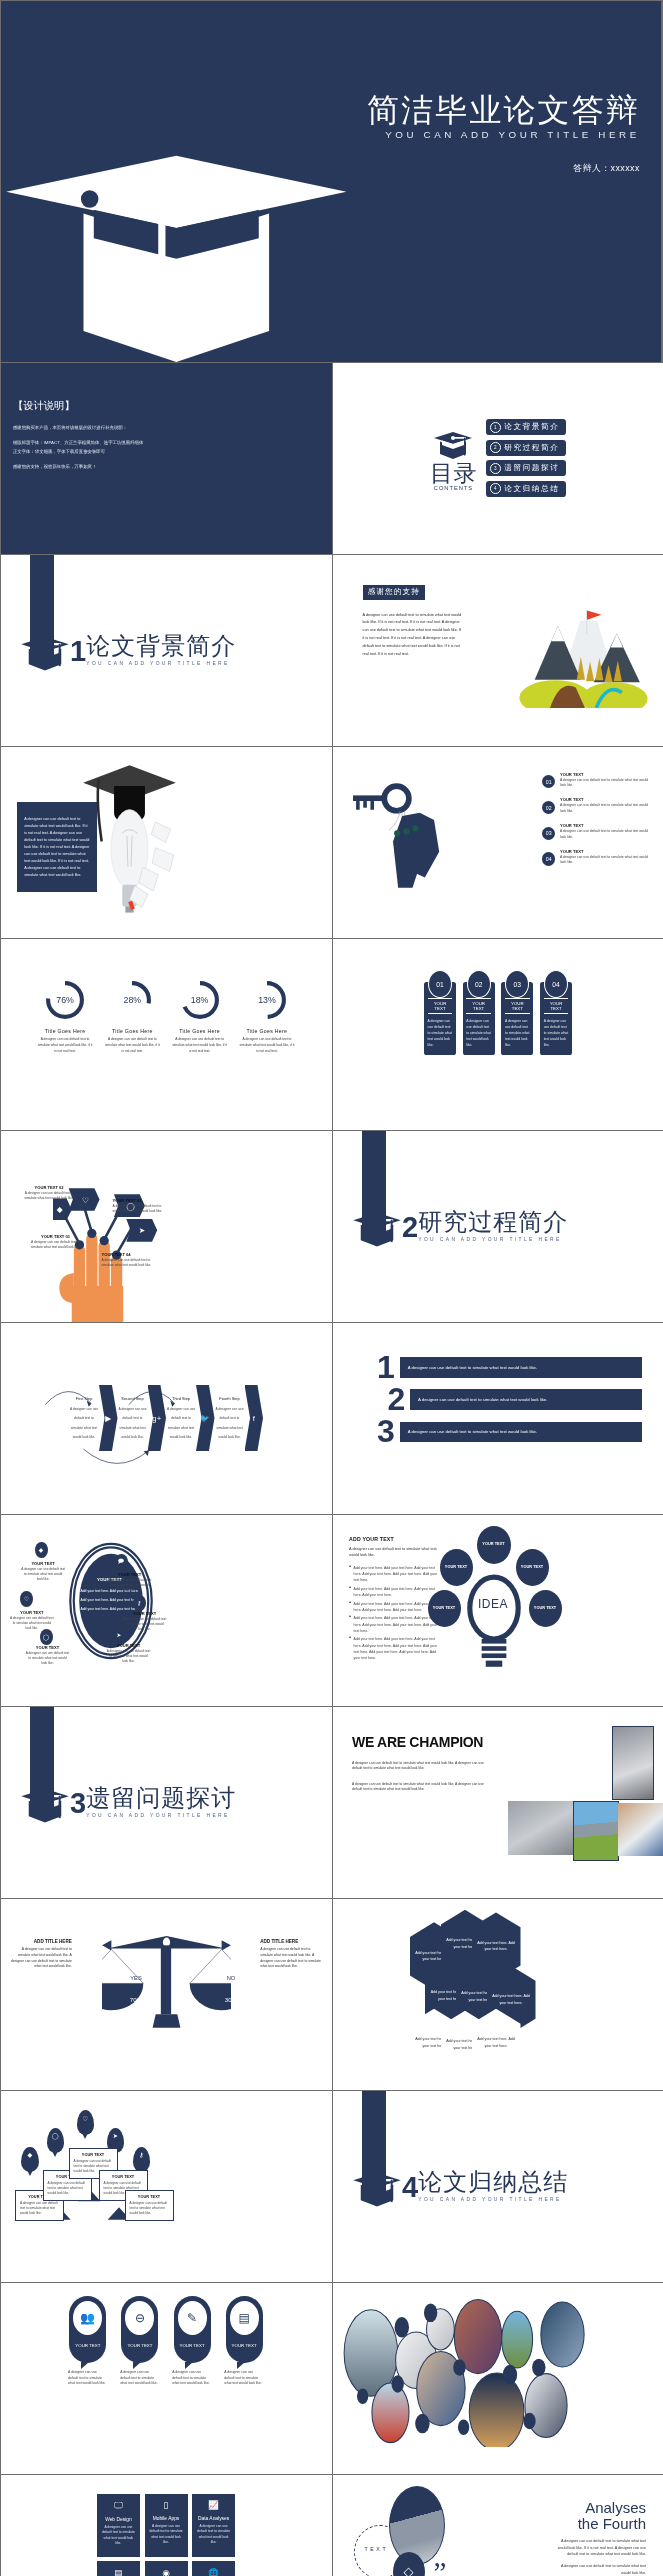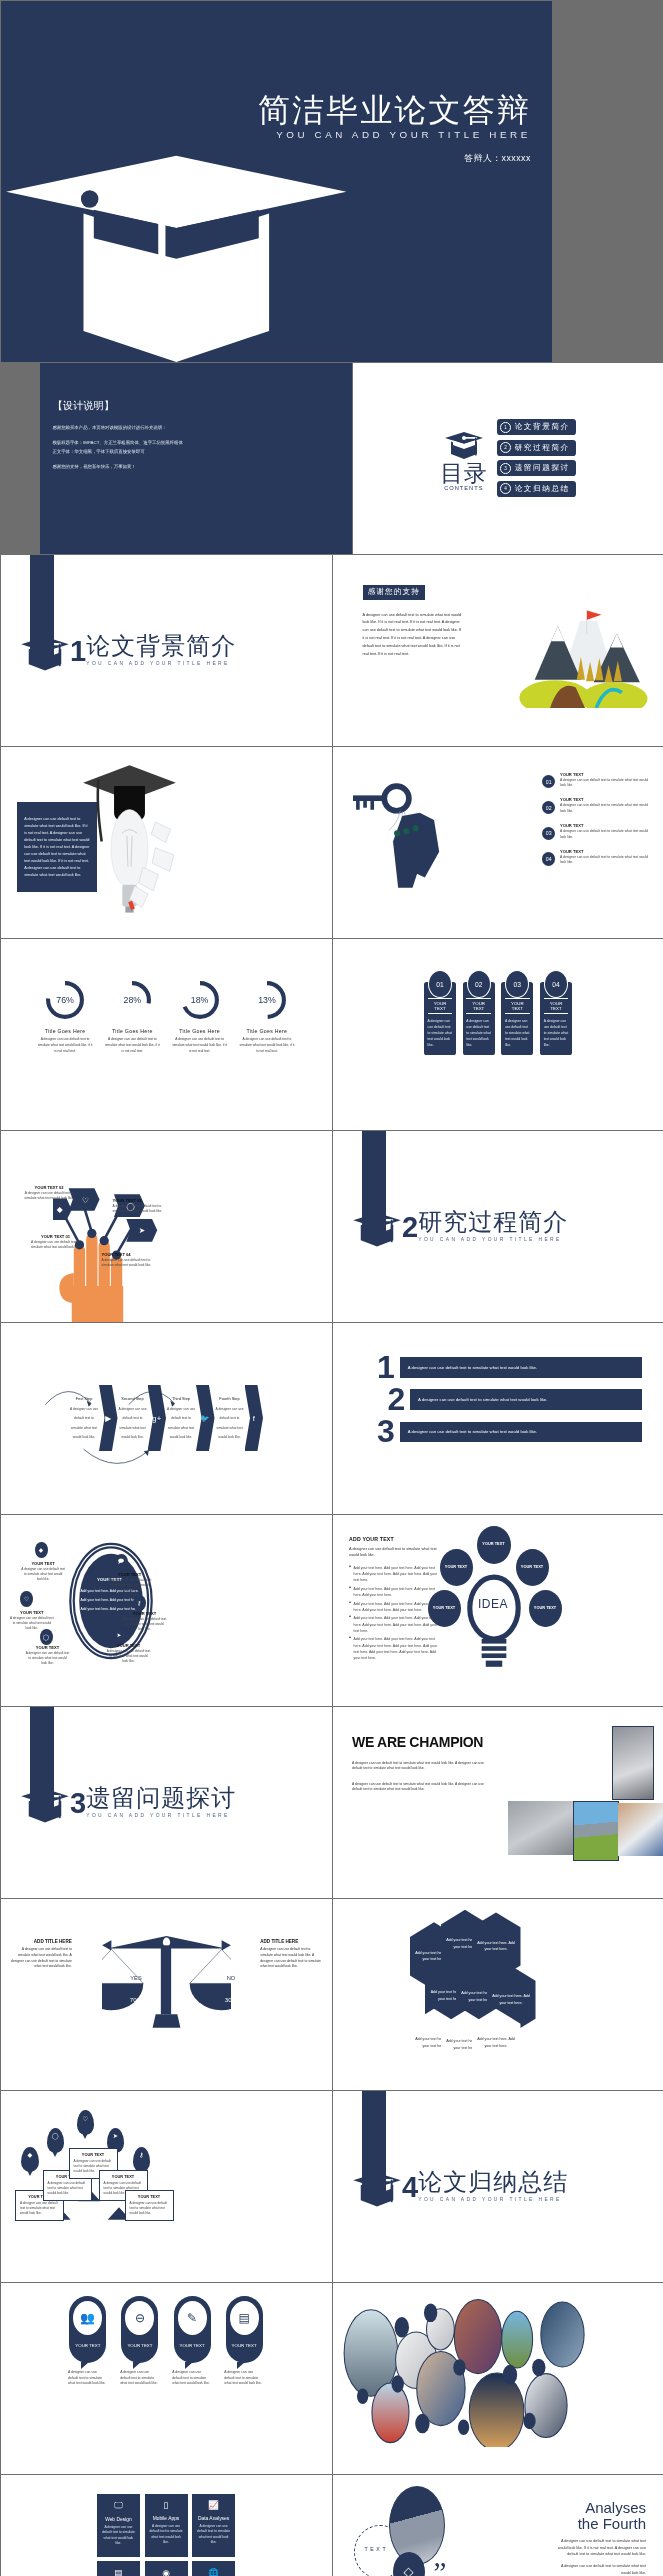--- a/index.html
+++ b/index.html
@@ -6,21 +6,21 @@
   body{font-family:"Liberation Sans",sans-serif;width:664px;}
   .sheet{width:664px;background:#6e6e6e;}
   .row{display:flex;width:664px;}
   .slide{width:331px;height:191px;background:#fff;position:relative;overflow:hidden;margin:0.5px;box-sizing:border-box;}
   .slide.navy{background:#27385a;}
   .slide.cover{height:361px;}
   
   .cover-title{position:absolute;right:20.6px;top:93px;text-align:right;}
   .cover-title h1{margin:0;font-size:32px;font-weight:400;color:#fff;letter-spacing:2.1px;line-height:1.05;}
   .cover-title .sub{font-size:9.8px;color:#e4e8f0;letter-spacing:3.6px;margin-top:2.1px;}
-  .cover-title .pres{font-size:8.8px;color:#fff;letter-spacing:0.5px;margin-top:13px;}
+  .cover-title .pres{font-size:8.8px;color:#fff;letter-spacing:0.5px;margin-top:23px;}
   
   .bodytxt{font-size:3.9px;line-height:1.75;color:#3a3a3a;}
   .sec-wrap{display:flex;align-items:center;height:100%;padding-left:28px;box-sizing:border-box;}
   .sec-bar{position:absolute;left:29px;top:0;width:24px;height:106px;background:#27385a;}
   .sec-num{font-size:29px;color:#27385a;font-weight:700;line-height:1;}
   .sec-cn{font-size:24px;color:#27385a;letter-spacing:1px;line-height:1;}
   .sec-en{font-size:4.9px;color:#51618a;letter-spacing:2.4px;margin-top:3.1px;}
   
   .toc{display:flex;align-items:center;justify-content:center;height:100%;gap:9.3px;}
   .toc-logo{text-align:center;}
@@ -120,40 +120,40 @@
   .nav-r h2{margin:0 0 6.2px;font-size:15px;color:#27385a;line-height:1.08;font-weight:400;}
   .nav-r p{margin:0 0 5.2px;font-size:3.7px;line-height:1.8;color:#333;}
   .qm{font-size:29px;color:#27385a;line-height:.6;font-family:"Liberation Serif",serif;}
 </style>
 </head>
 <body>
 
 <div class="sheet">
 
   <div class="row">
-    <div class="slide navy cover" style="width:551px;">
+    <div class="slide navy cover" style="width:660px;">
       <svg viewBox="0 0 1286 700" width="663" height="361" style="position:absolute;left:0;top:0;">
         <polygon points="10,370 340,300 670,370 340,440" fill="#fff"></polygon>
         <polygon points="160,412 160,640 340,700 520,640 520,412 340,470" fill="#fff"></polygon>
         <polygon points="340,440 180,405 180,460 340,500 500,460 500,405" fill="#27385a"></polygon>
         <rect x="165" y="378" width="150" height="12" rx="6" fill="#fff" transform="rotate(2 240 384)"></rect>
         <circle cx="172" cy="384" r="17" fill="#27385a"></circle>
         <rect x="305" y="372" width="14" height="250" fill="#fff"></rect>
         <ellipse cx="312" cy="630" rx="12" ry="28" fill="#fff"></ellipse>
       </svg>
       <div class="cover-title">
         <h1>简洁毕业论文答辩</h1>
         <div class="sub">YOU CAN ADD YOUR TITLE HERE</div>
         <div class="pres">答辩人：xxxxxx</div>
       </div>
     </div>
   </div>
 
   <div class="row">
-    <div class="slide navy dn" style="padding:36px 20.6px 0 12.4px;margin-left:40px;">
+    <div class="slide navy dn" style="padding:36px 20.6px 0 12.4px;">
       <h2>【设计说明】</h2>
       <p>感谢您购买本产品，本页将对该模版的设计进行补充说明：</p>
       <p>模版标题字体：IMPACT、方正兰亭粗黑简体、造字工坊悦黑纤细体</p>
       <p style="margin-top:-6.2px;">正文字体：华文细黑，字体下载后直接安装即可</p>
       <p>感谢您的支持，祝您新年快乐，万事如意！</p>
     </div>
     <div class="slide">
       <div class="toc">
         <div class="toc-logo">
           <svg width="40" height="36" viewBox="0 0 80 72">

